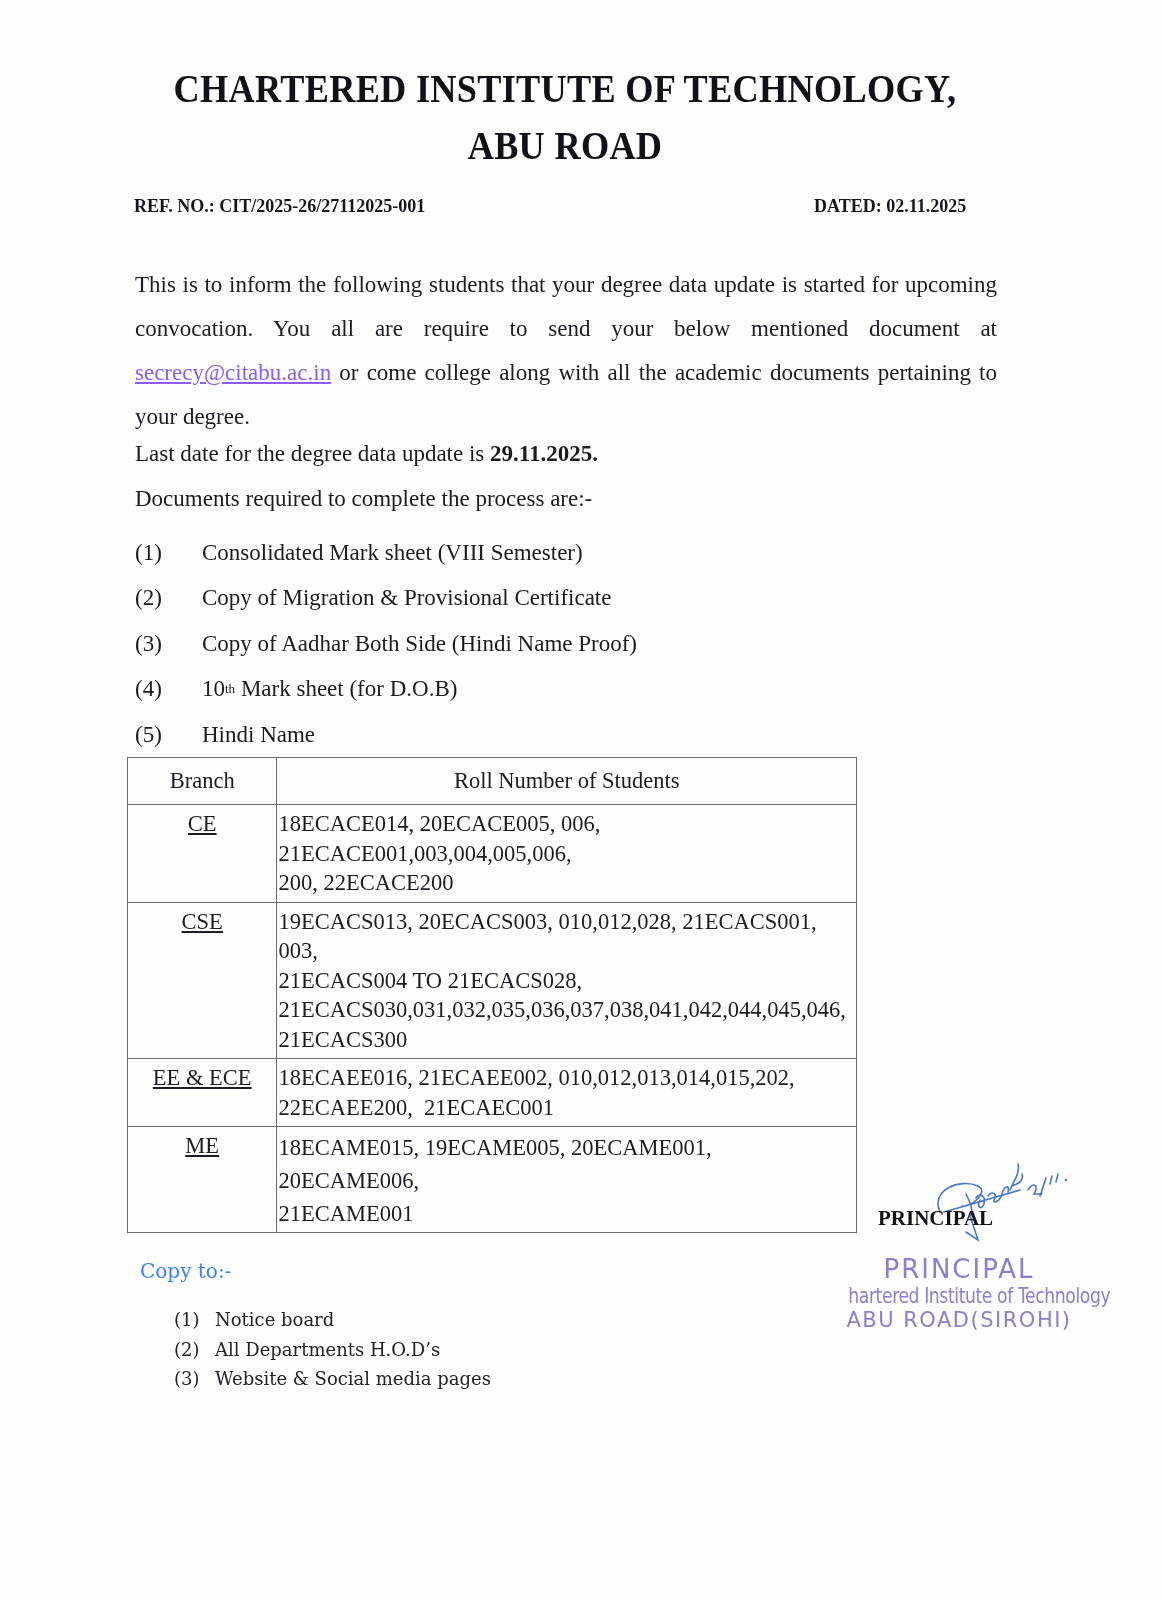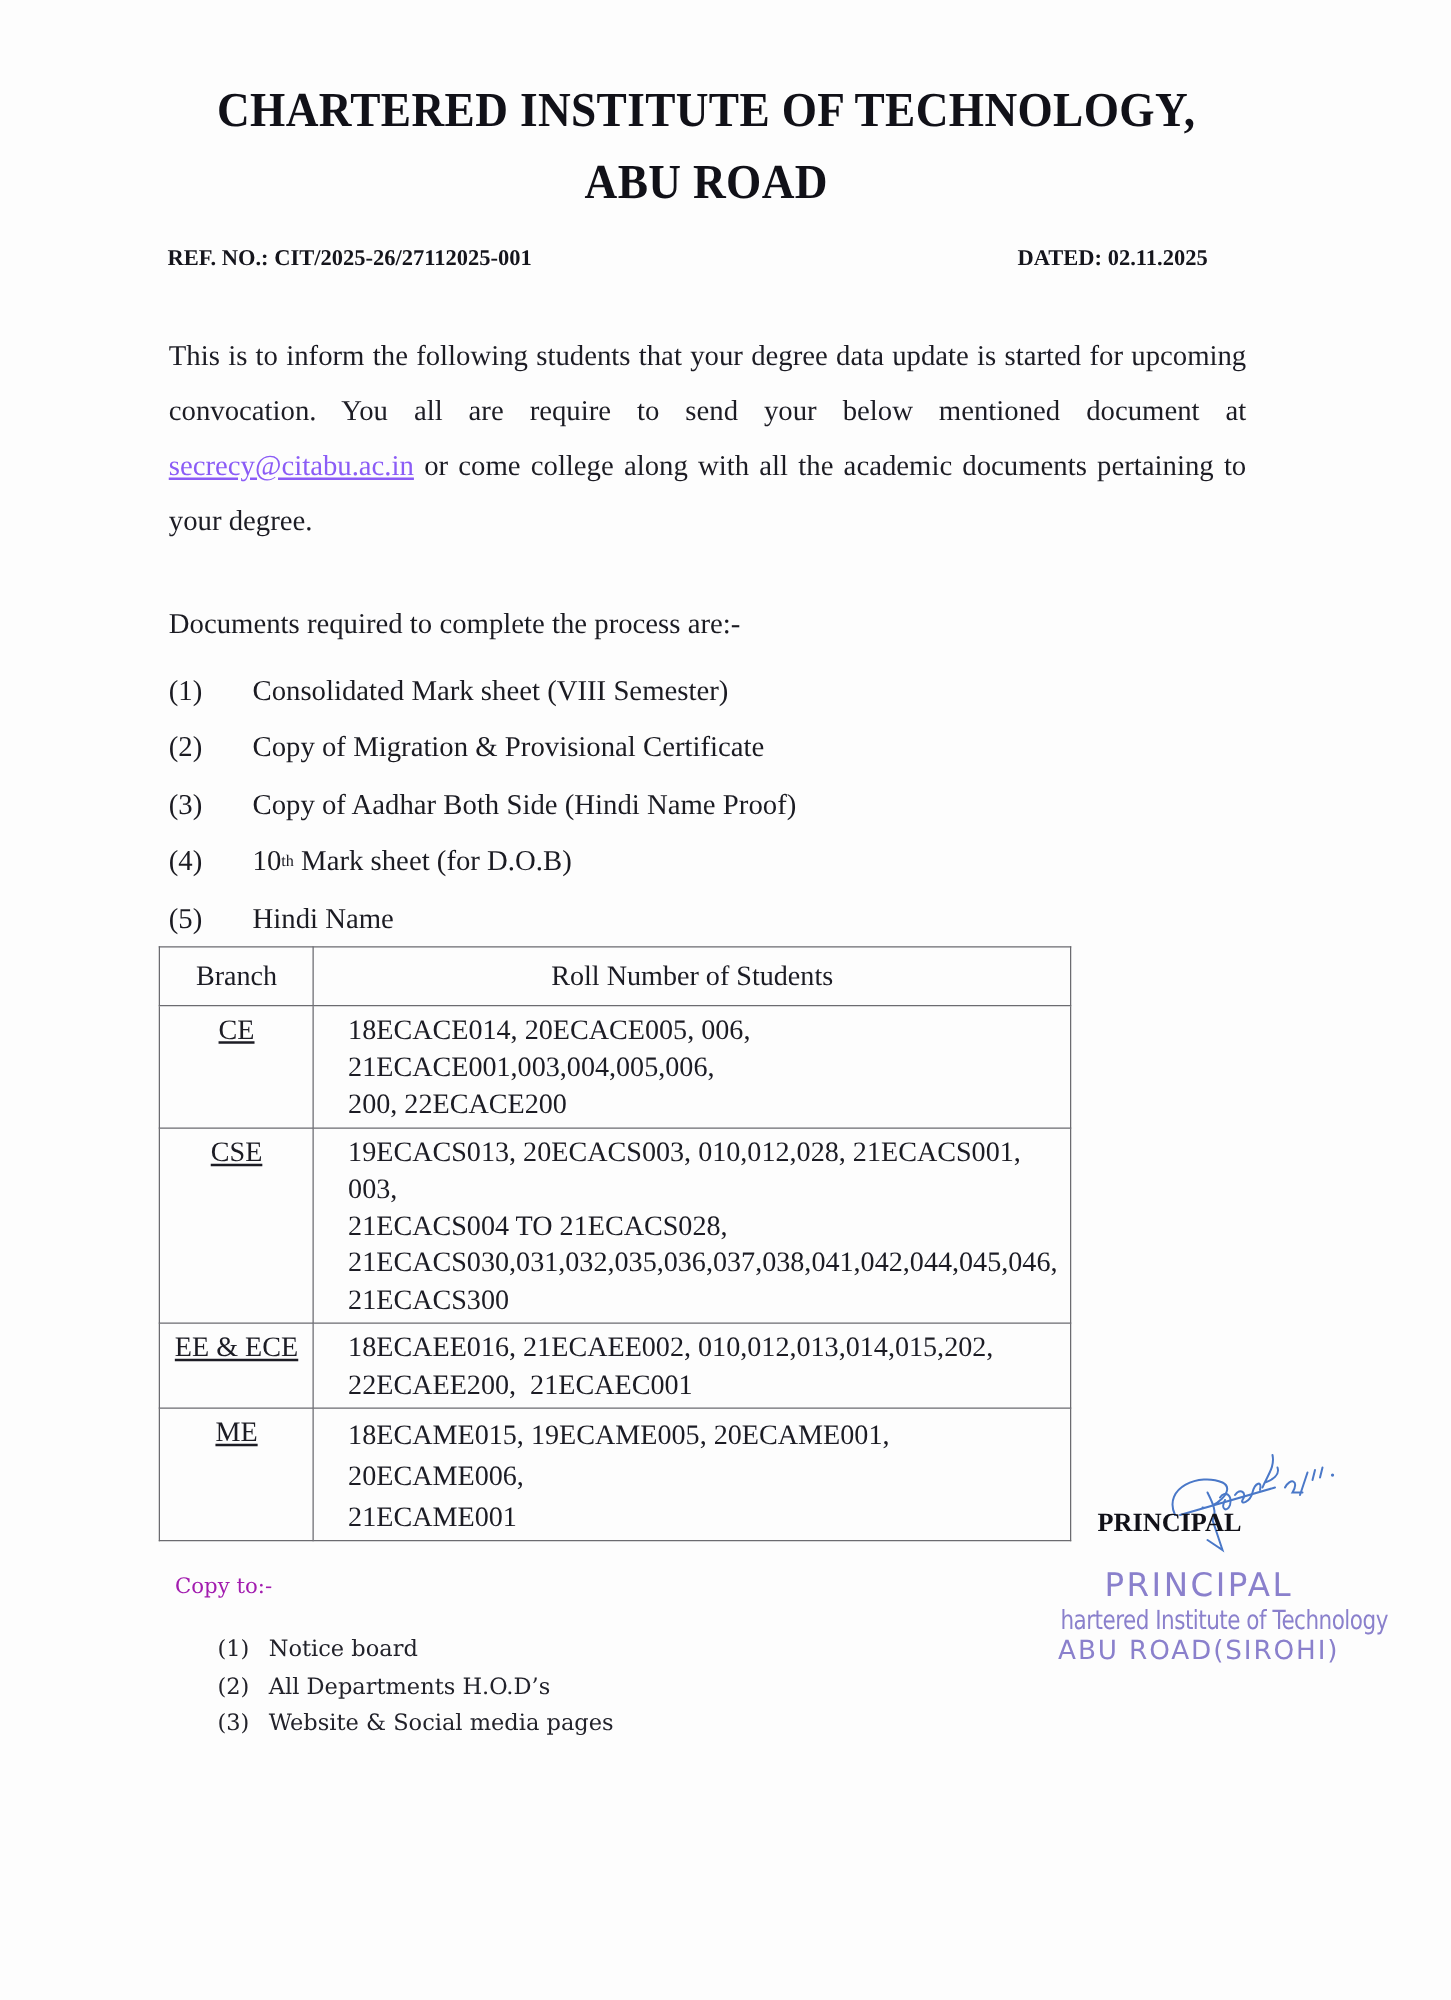--- a/index.html
+++ b/index.html
@@ -66,21 +66,21 @@
     border-collapse: collapse;
     font-family: "Liberation Serif", "DejaVu Serif", serif; font-size: 22.5px;
     color: #1c1c24;
   }
   table.rolls td, table.rolls th {
     border: 1.5px solid #6b6b70; vertical-align: top; font-weight: normal;
   }
   table.rolls th { height: 44px; text-align: center; vertical-align: middle; }
   table.rolls th.col-branch { width: 162px; }
   table.rolls td.branch { text-align: center; padding-top: 6px; text-decoration: underline; }
-  table.rolls td.rollno { padding: 4px 10px 4px 27px; line-height: 29.5px; }
+  table.rolls td.rollno { padding: 4px 10px 4px 1px; line-height: 29.5px; }
   table.rolls tr.me td.rollno { line-height: 33px; padding-bottom: 2px; }
 
   .sign-block { position: absolute; left: 870px; top: 1150px; width: 240px; height: 200px; }
   .signature { position: absolute; left: 30px; top: 0; width: 180px; height: 120px; }
   .principal-label {
     position: absolute; left: 8px; top: 56px;
     font-family: "Liberation Serif", "DejaVu Serif", serif;
     font-weight: bold; font-size: 21px; color: #111118;
   }
   .stamp {
@@ -89,21 +89,21 @@
   }
   .stamp .s1 { font-size: 26px; letter-spacing: 2px; line-height: 30px; }
   .stamp .s2 {
     font-size: 21px; line-height: 24px; letter-spacing: -0.5px;
     transform: scaleX(0.82); transform-origin: center; white-space: nowrap;
   }
   .stamp .s3 { font-size: 21px; line-height: 24px; letter-spacing: 1.5px; }
 
   .copy-to {
     position: absolute; left: 140px; top: 1259px;
-    font-family: "DejaVu Serif", "Liberation Serif", serif; font-size: 17px; color: #a21caf;
+    font-family: "DejaVu Serif", "Liberation Serif", serif; font-size: 20px; color: #3b82f6;
   }
   .copy-list { position: absolute; left: 174px; top: 1305px; margin: 0; padding: 0; list-style: none; }
   .copy-list li {
     height: 29.5px; display: flex; align-items: center;
     font-family: "DejaVu Serif", "Liberation Serif", serif; font-size: 18px; color: #22222a;
   }
   .copy-list .num { width: 41px; display: inline-block; }
 </style>
 </head>
 <body>
@@ -112,20 +112,21 @@
 
   <div class="title l1">CHARTERED INSTITUTE OF TECHNOLOGY,</div>
   <div class="title l2">ABU ROAD</div>
 
   <div class="ref">REF. NO.: CIT/2025-26/27112025-001</div>
   <div class="dated">DATED: 02.11.2025</div>
 
 
   <div class="para intro"><span>This is to inform the following students that your degree data update is started for upcoming convocation. You all are require to send your below mentioned document at </span><span class="link">secrecy@citabu.ac.in</span><span> or come college along with all the academic documents pertaining to your degree.</span></div>
 
+  <div class="lastdate"><span>Last date for the degree data update is </span><b>29.11.2025.</b></div>
 
   <div class="docs-intro">Documents required to complete the process are:-</div>
 
   <ol class="req-list">
     <li>
         <span class="num">(1)</span>
         <span>Consolidated Mark sheet (VIII Semester)</span>
       </li>
     <li>
         <span class="num">(2)</span>

